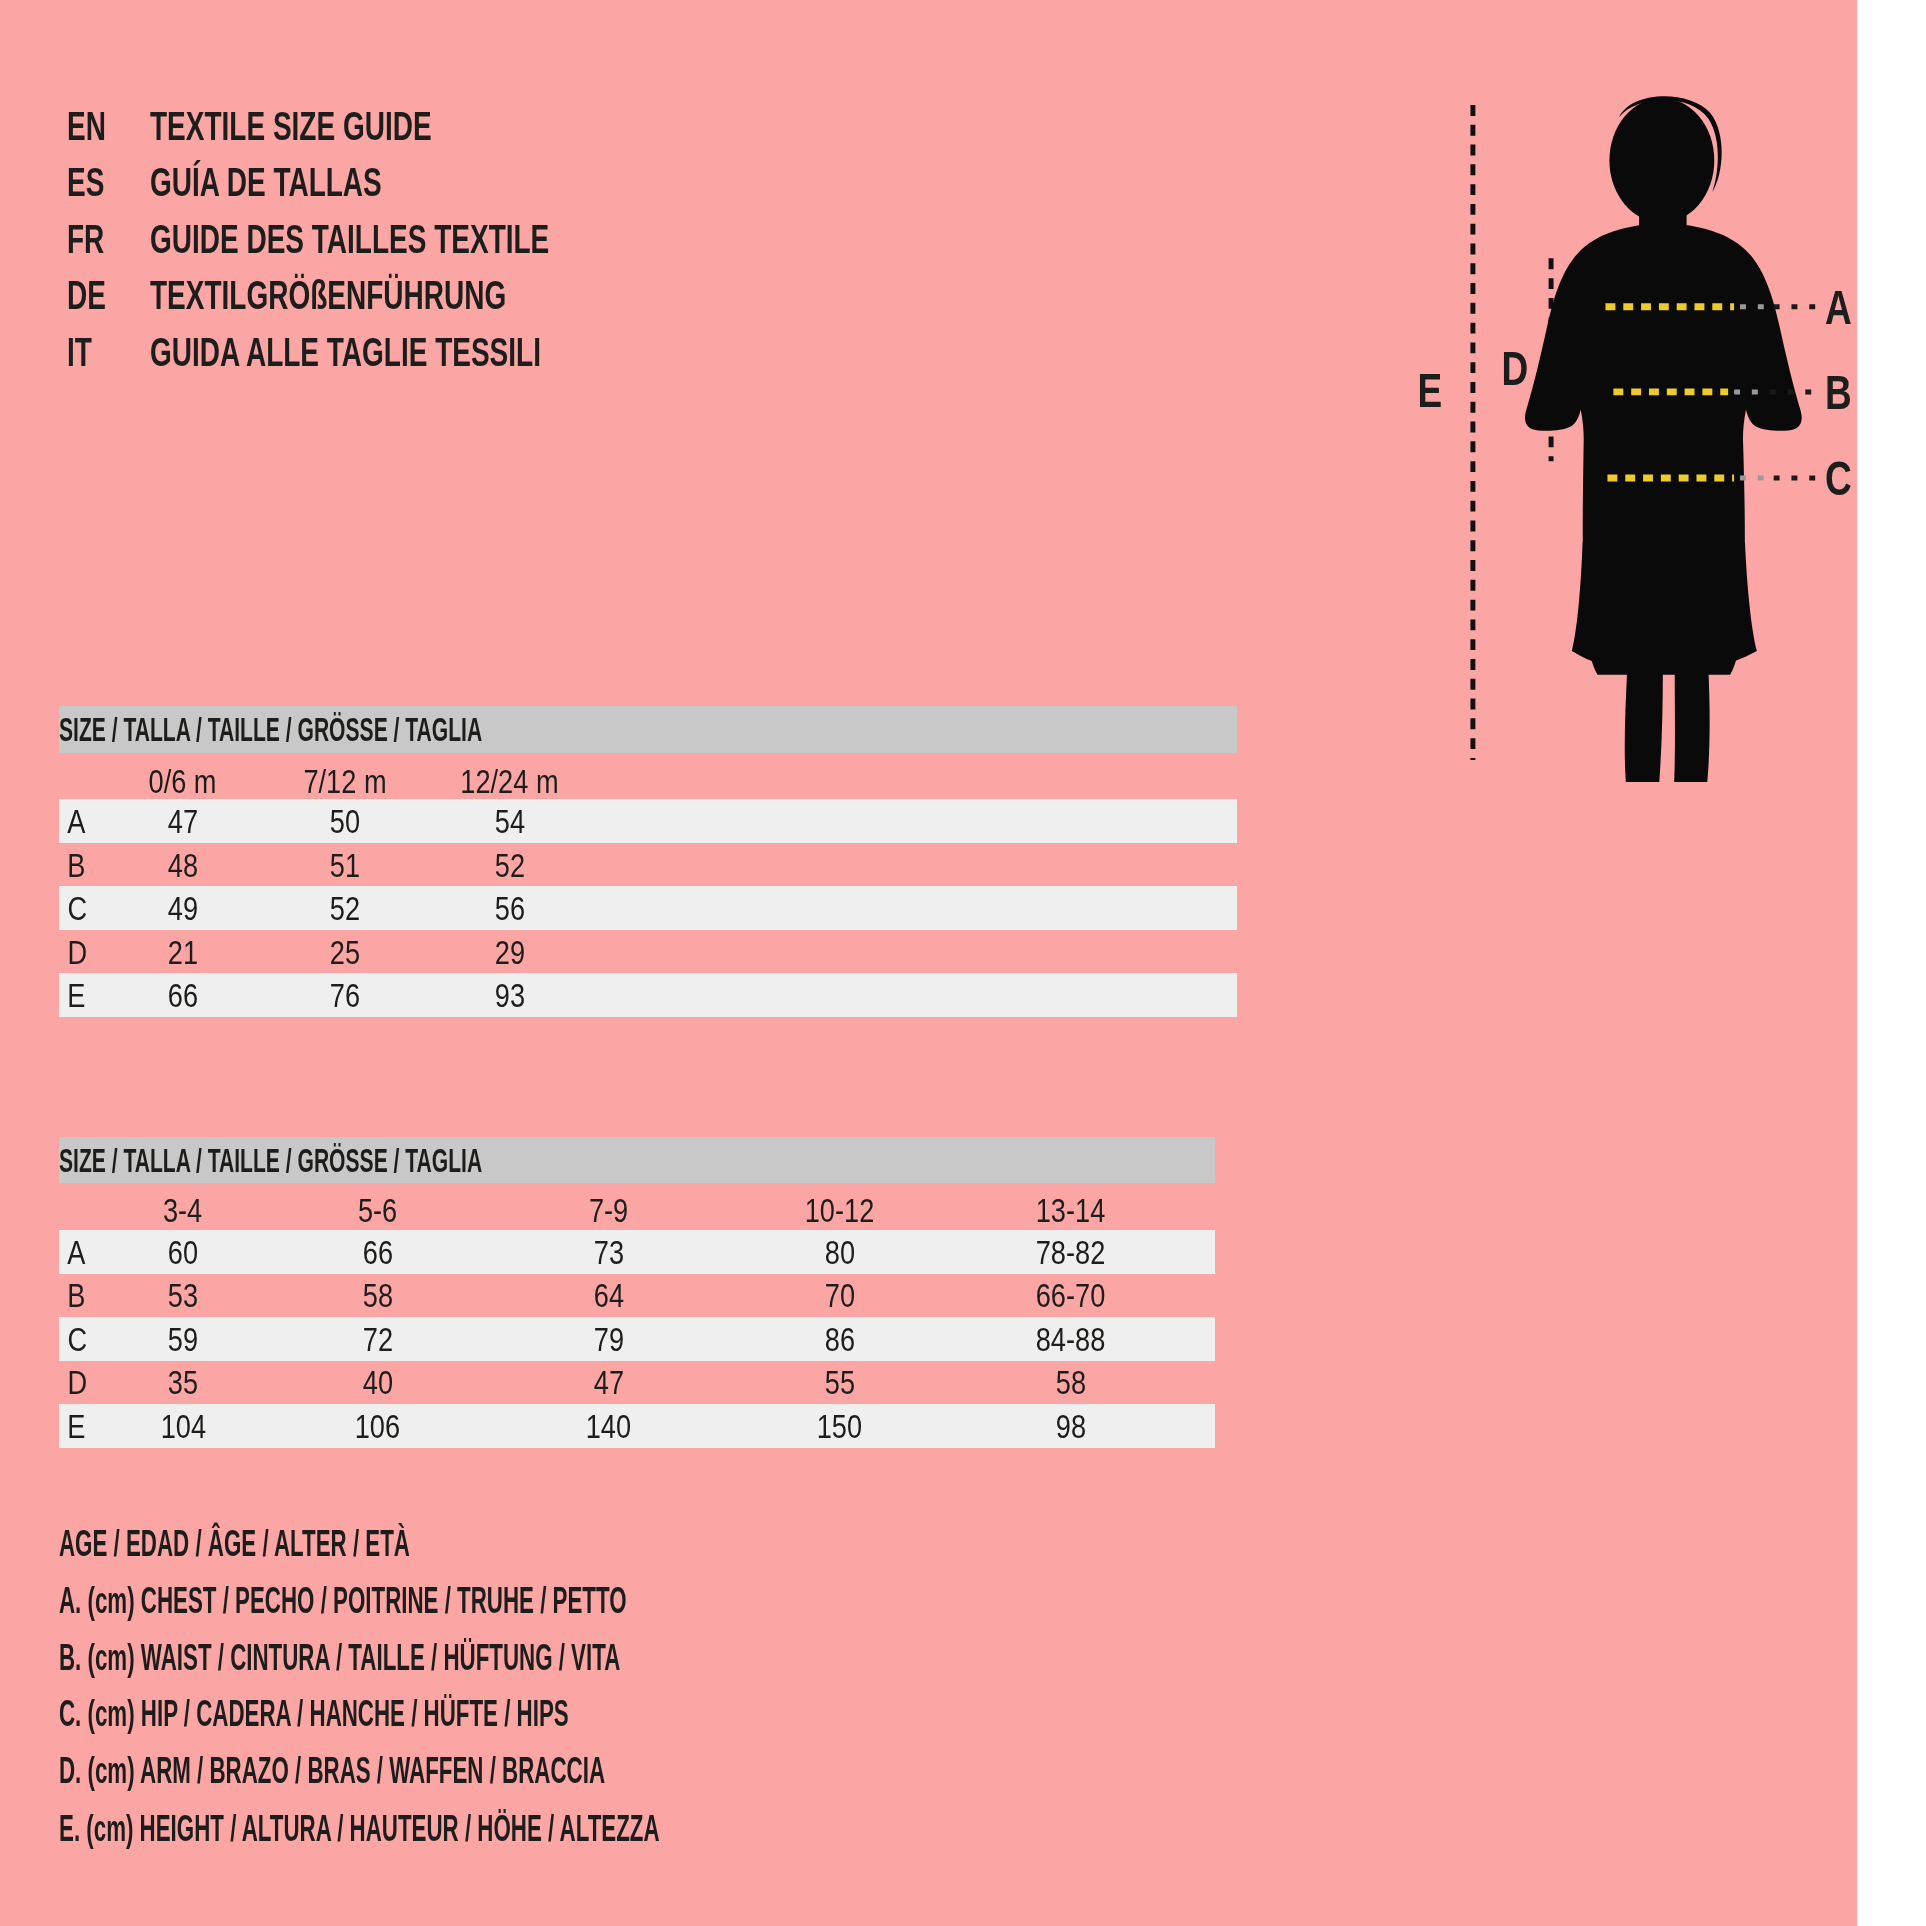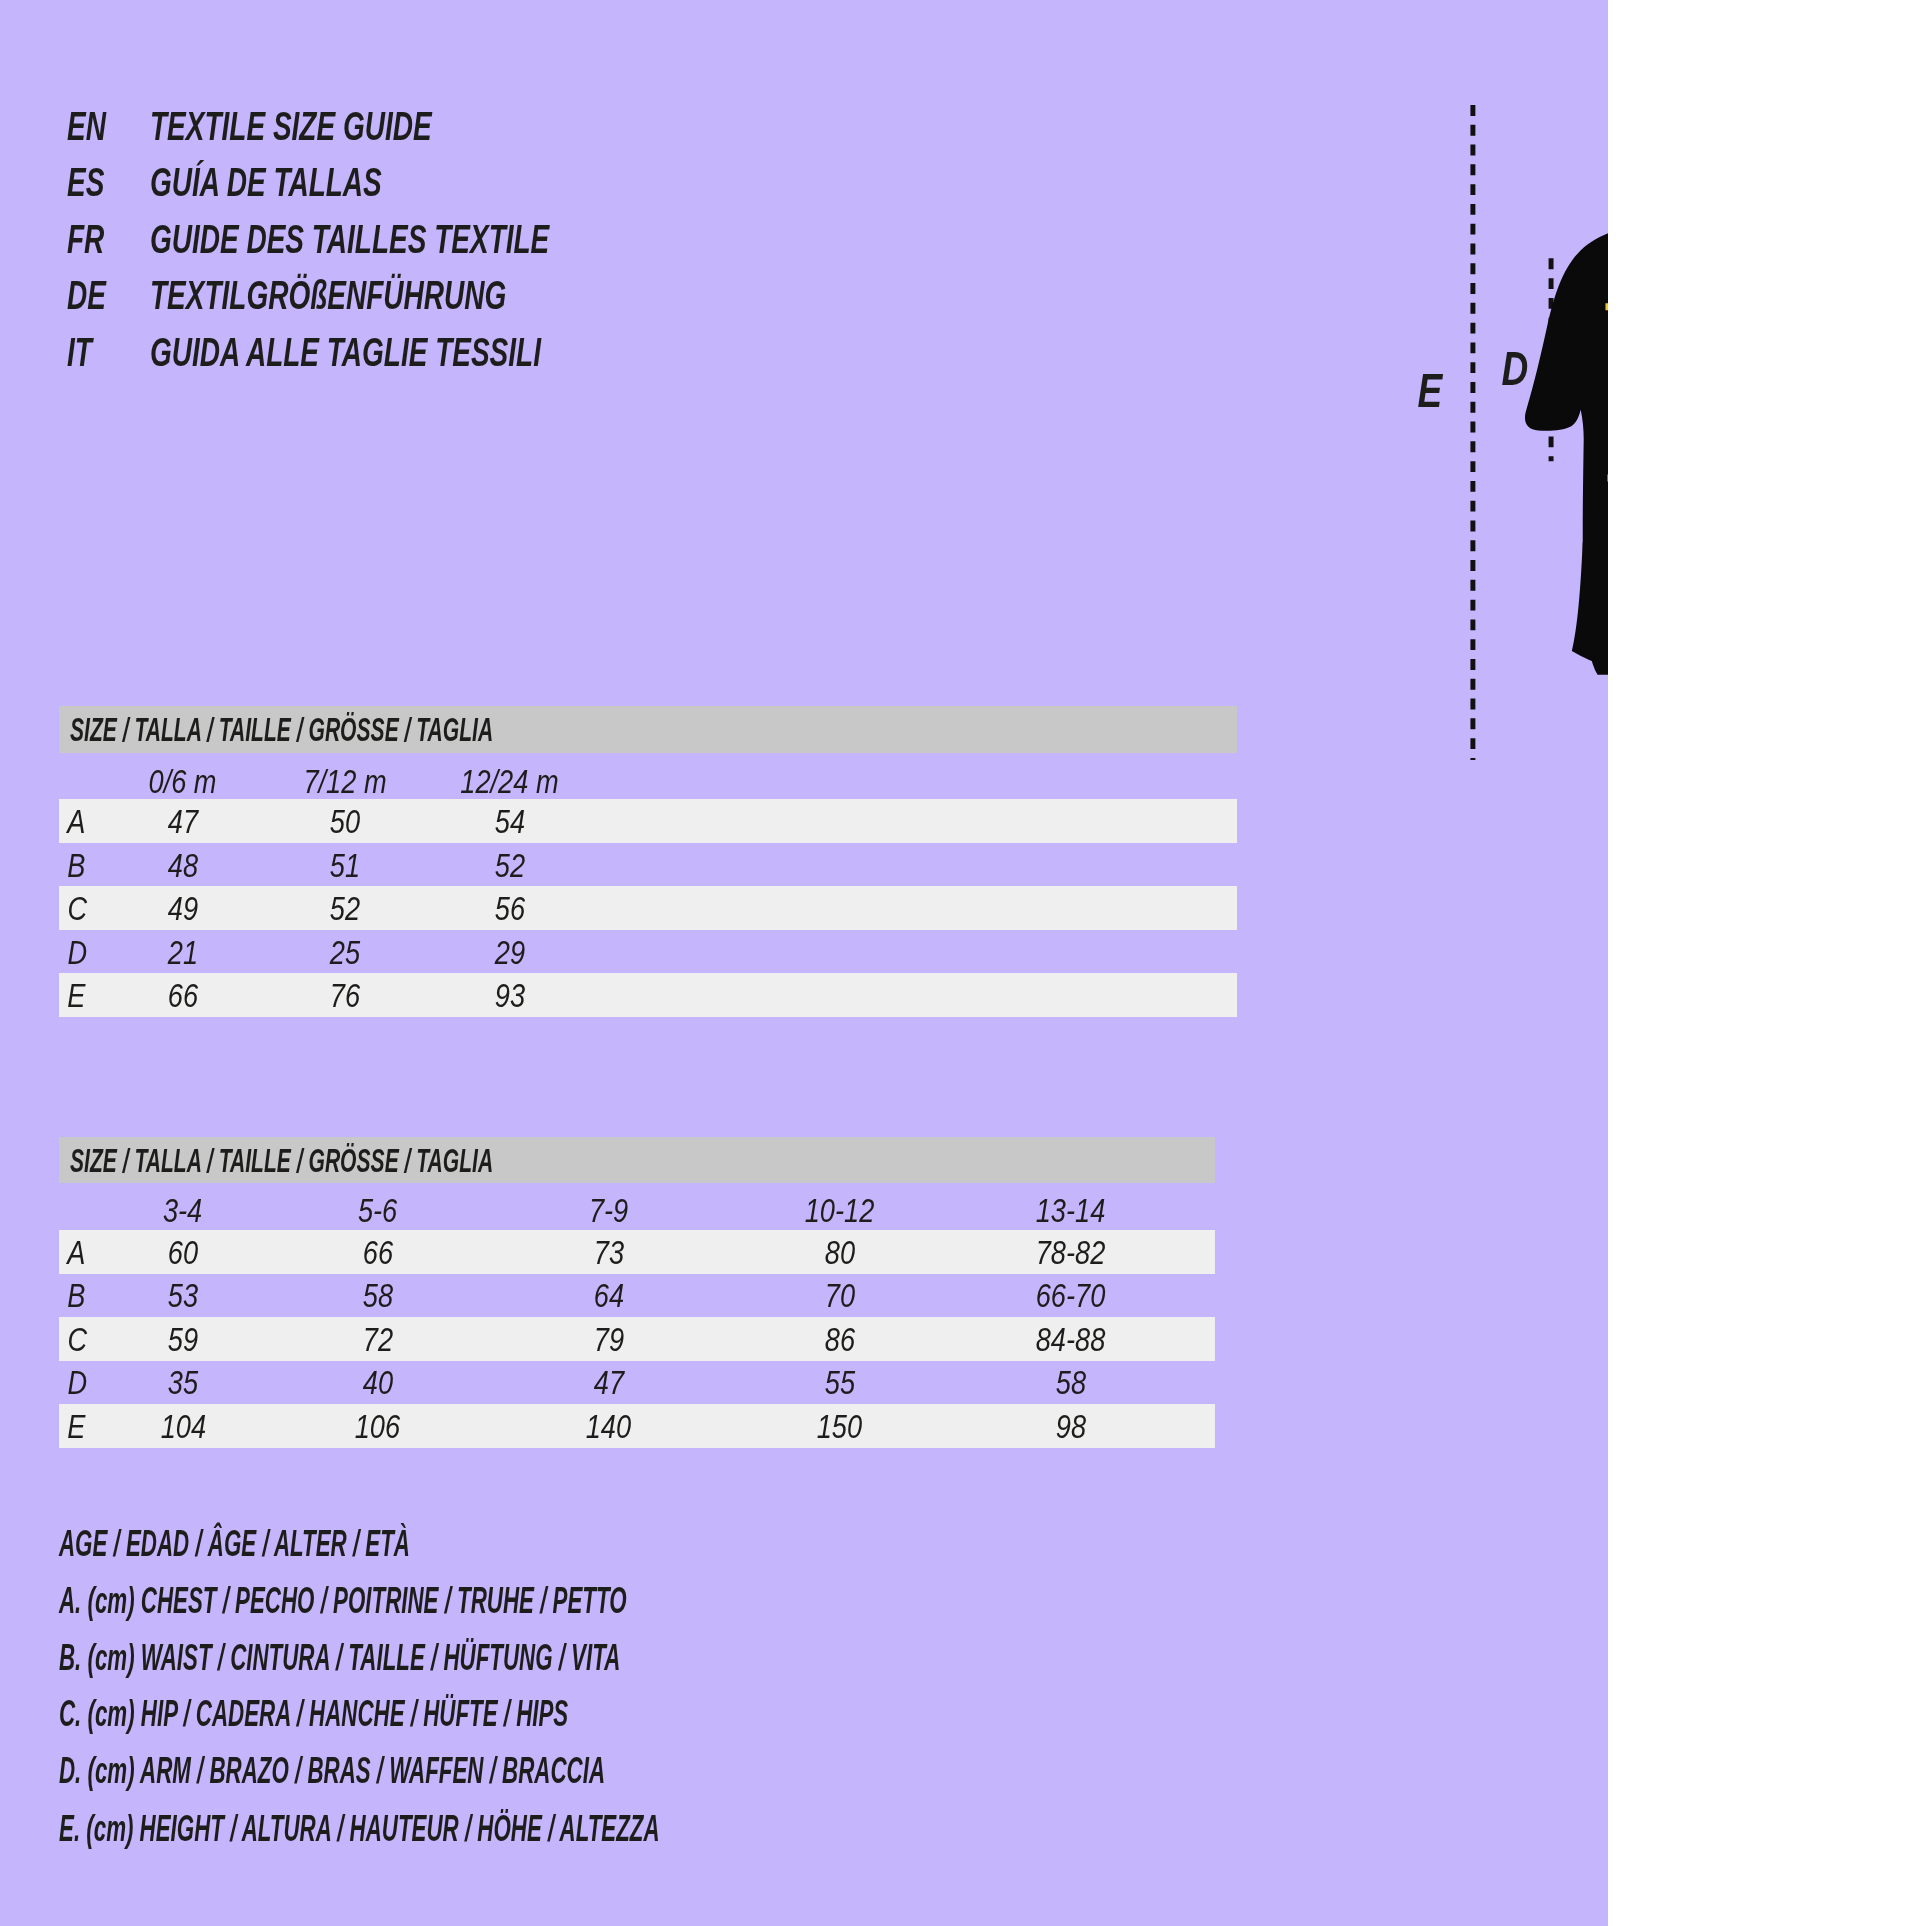--- a/index.html
+++ b/index.html
@@ -1,31 +1,31 @@
 <!DOCTYPE html>
 <html><head>
 <meta charset="utf-8">
 <style>
   html,body{margin:0;padding:0;background:#ffffff;}
   #canvas{
-    position:relative;width:1608px;height:1927px;background:#c4b5fd;
-    font-family:"Liberation Sans",sans-serif;color:#1d1d1b;overflow:hidden;font-style:italic;
+    position:relative;width:1857px;height:1927px;background:#fca5a5;
+    font-family:"Liberation Sans",sans-serif;color:#1d1d1b;overflow:hidden;
   }
   
   .cx{display:inline-block;white-space:nowrap;transform:scaleX(0.62);transform-origin:left center;}
   .cx70{display:inline-block;white-space:nowrap;transform:scaleX(0.70);transform-origin:left center;}
   .cx65{display:inline-block;white-space:nowrap;transform:scaleX(0.65);transform-origin:left center;}
   .cxc{display:inline-block;white-space:nowrap;transform:scaleX(0.80);transform-origin:center center;}
   
   .lang-row{position:absolute;left:67px;height:46px;line-height:46px;font-size:40px;font-weight:700;display:flex;}
   .lang-code{width:83px;flex:0 0 83px;}
   
   .sec-heading{position:absolute;left:59px;height:44px;line-height:44px;font-size:36px;font-weight:700;}
   
-  .size-bar{position:absolute;left:59px;background:#c8c8c8;line-height:47px;font-size:34px;font-weight:700;padding-left:11px;box-sizing:border-box;}
+  .size-bar{position:absolute;left:59px;background:#c8c8c8;line-height:47px;font-size:34px;font-weight:700;padding-left:0;box-sizing:border-box;}
   
   .t-row{position:absolute;left:59px;height:44px;display:grid;align-items:center;font-size:34px;font-weight:400;}
   .b-grid{width:1178px;grid-template-columns:45px 158px 165px 165px;}
   .c-grid{width:1156px;grid-template-columns:45px 158px 231px 231px 231px 231px;}
   .t-row .lab{text-align:left;padding-left:6px;}
   .t-row .val{text-align:center;}
   .stripe{background:#efefef;}
   
   .legend-line{position:absolute;left:59px;height:44px;line-height:44px;font-size:36px;font-weight:700;}
   

